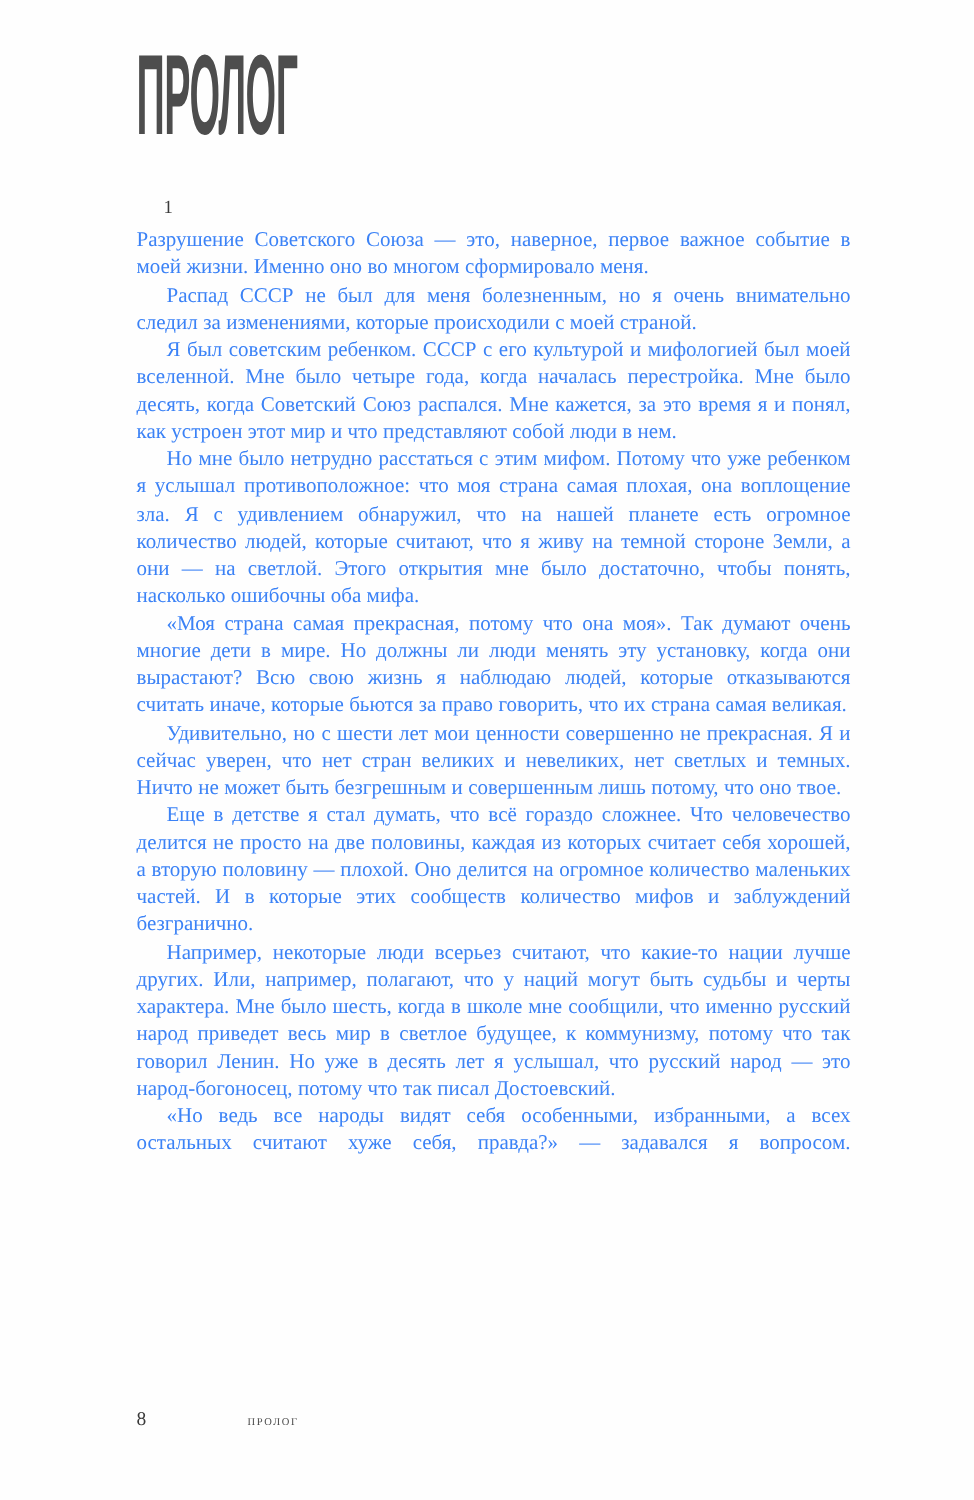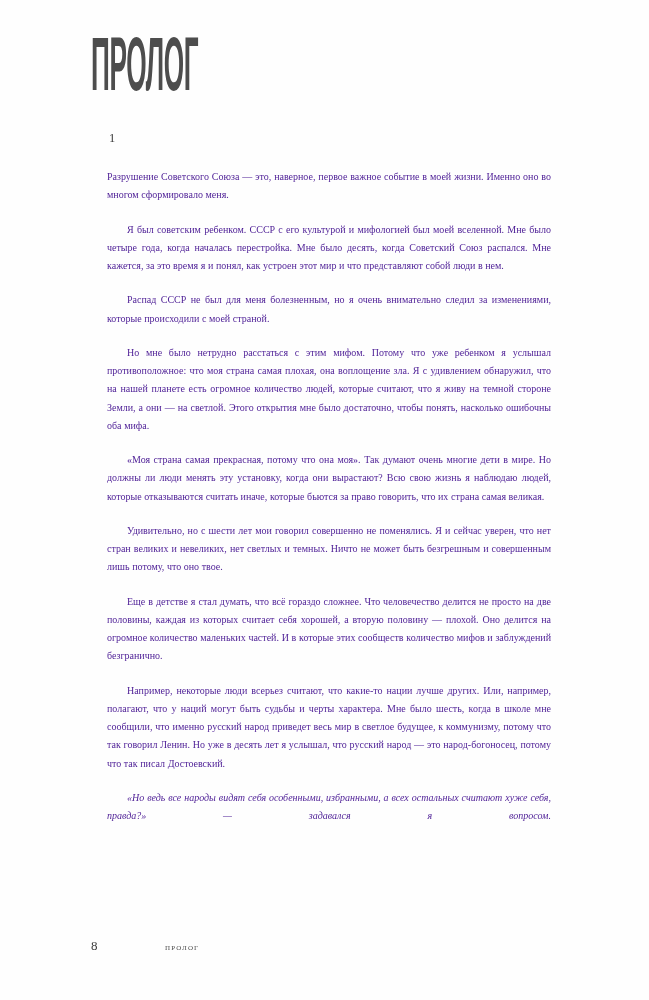--- a/index.html
+++ b/index.html
@@ -55,37 +55,36 @@
 
   
   .body-column {
     position: absolute;
     left: 91px;
     top: 152px;
     width: 476px;
   }
 
   .para {
-    margin: 16px;
-    font-size: 10px;
+    margin: 0;
+    font-size: 14px;
     line-height: 18.25px;
     text-align: justify;
     text-justify: inter-word;
     text-indent: 20px;
     hyphens: auto;
     -webkit-hyphens: auto;
     word-spacing: 0.1px;
-    color: #4c1d95;
+    color: #3b82f6;
   }
   .para.no-indent {
     text-indent: 0;
   }
   .para.last-line-justify {
     text-align-last: justify;
-    font-style: italic;
   }
 
   
   .footer {
     position: absolute;
     left: 91px;
     top: 938px;
     width: 476px;
     height: 18px;
     display: flex;
@@ -110,25 +109,25 @@
 <body>
 
 <div class="page">
 
   <div class="chapter-title">ПРОЛОГ</div>
 
   <div class="section-number">1</div>
 
   <div class="body-column">
     <p class="para no-indent">Разрушение Советского Союза — это, наверное, первое важное событие в моей жизни. Именно оно во многом сформировало меня.</p>
+    <p class="para">Распад СССР не был для меня болезненным, но я очень внимательно следил за изменениями, которые происходили с моей страной.</p>
     <p class="para">Я был советским ребенком. СССР с его культурой и мифологией был моей вселенной. Мне было четыре года, когда началась перестройка. Мне было десять, когда Советский Союз распался. Мне кажется, за это время я и понял, как устроен этот мир и что представляют собой люди в нем.</p>
-    <p class="para">Распад СССР не был для меня болезненным, но я очень внимательно следил за изменениями, которые происходили с моей страной.</p>
     <p class="para">Но мне было нетрудно расстаться с этим мифом. Потому что уже ребенком я услышал противоположное: что моя страна самая плохая, она воплощение зла. Я с удивлением обнаружил, что на нашей планете есть огромное количество людей, которые считают, что я живу на темной стороне Земли, а они — на светлой. Этого открытия мне было достаточно, чтобы понять, насколько ошибочны оба мифа.</p>
     <p class="para">«Моя страна самая прекрасная, потому что она моя». Так думают очень многие дети в мире. Но должны ли люди менять эту установку, когда они вырастают? Всю свою жизнь я наблюдаю людей, которые отказываются считать иначе, которые бьются за право говорить, что их страна самая великая.</p>
-    <p class="para">Удивительно, но с шести лет мои говорил совершенно не поменялись. Я и сейчас уверен, что нет стран великих и невеликих, нет светлых и темных. Ничто не может быть безгрешным и совершенным лишь потому, что оно твое.</p>
+    <p class="para">Удивительно, но с шести лет мои ценности совершенно не прекрасная. Я и сейчас уверен, что нет стран великих и невеликих, нет светлых и темных. Ничто не может быть безгрешным и совершенным лишь потому, что оно твое.</p>
     <p class="para">Еще в детстве я стал думать, что всё гораздо сложнее. Что человечество делится не просто на две половины, каждая из которых считает себя хорошей, а вторую половину — плохой. Оно делится на огромное количество маленьких частей. И в которые этих сообществ количество мифов и заблуждений безгранично.</p>
     <p class="para">Например, некоторые люди всерьез считают, что какие-то нации лучше других. Или, например, полагают, что у наций могут быть судьбы и черты характера. Мне было шесть, когда в школе мне сообщили, что именно русский народ приведет весь мир в светлое будущее, к коммунизму, потому что так говорил Ленин. Но уже в десять лет я услышал, что русский народ — это народ-богоносец, потому что так писал Достоевский.</p>
     <p class="para last-line-justify">«Но ведь все народы видят себя особенными, избранными, а всех остальных считают хуже себя, правда?» — задавался я вопросом.</p>
   </div>
 
   <div class="footer">
     <span class="folio">8</span>
     <span class="running-head">ПРОЛОГ</span>
   </div>
 

